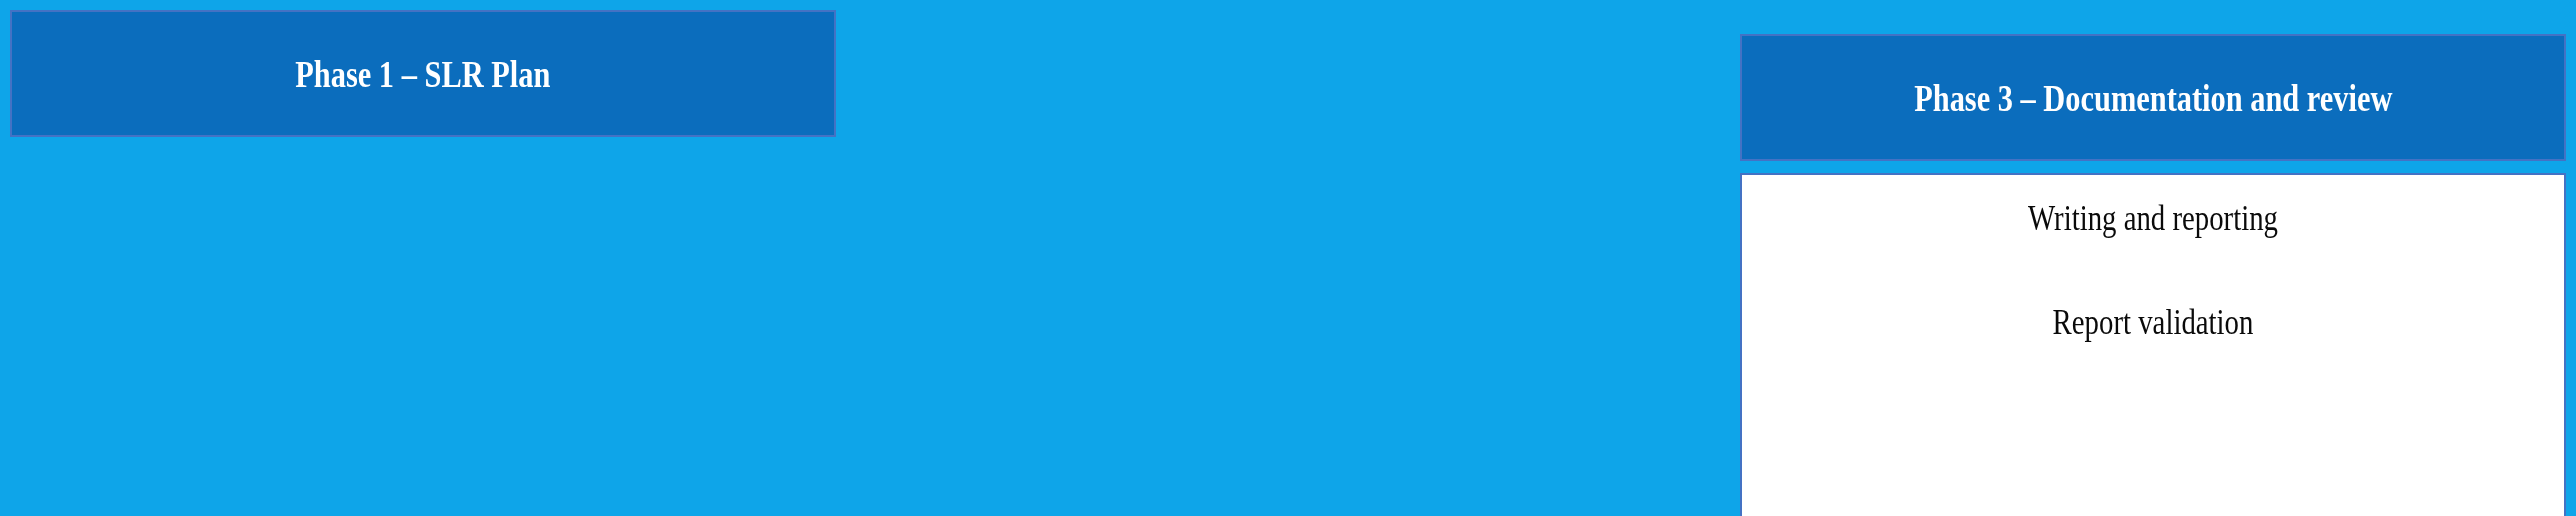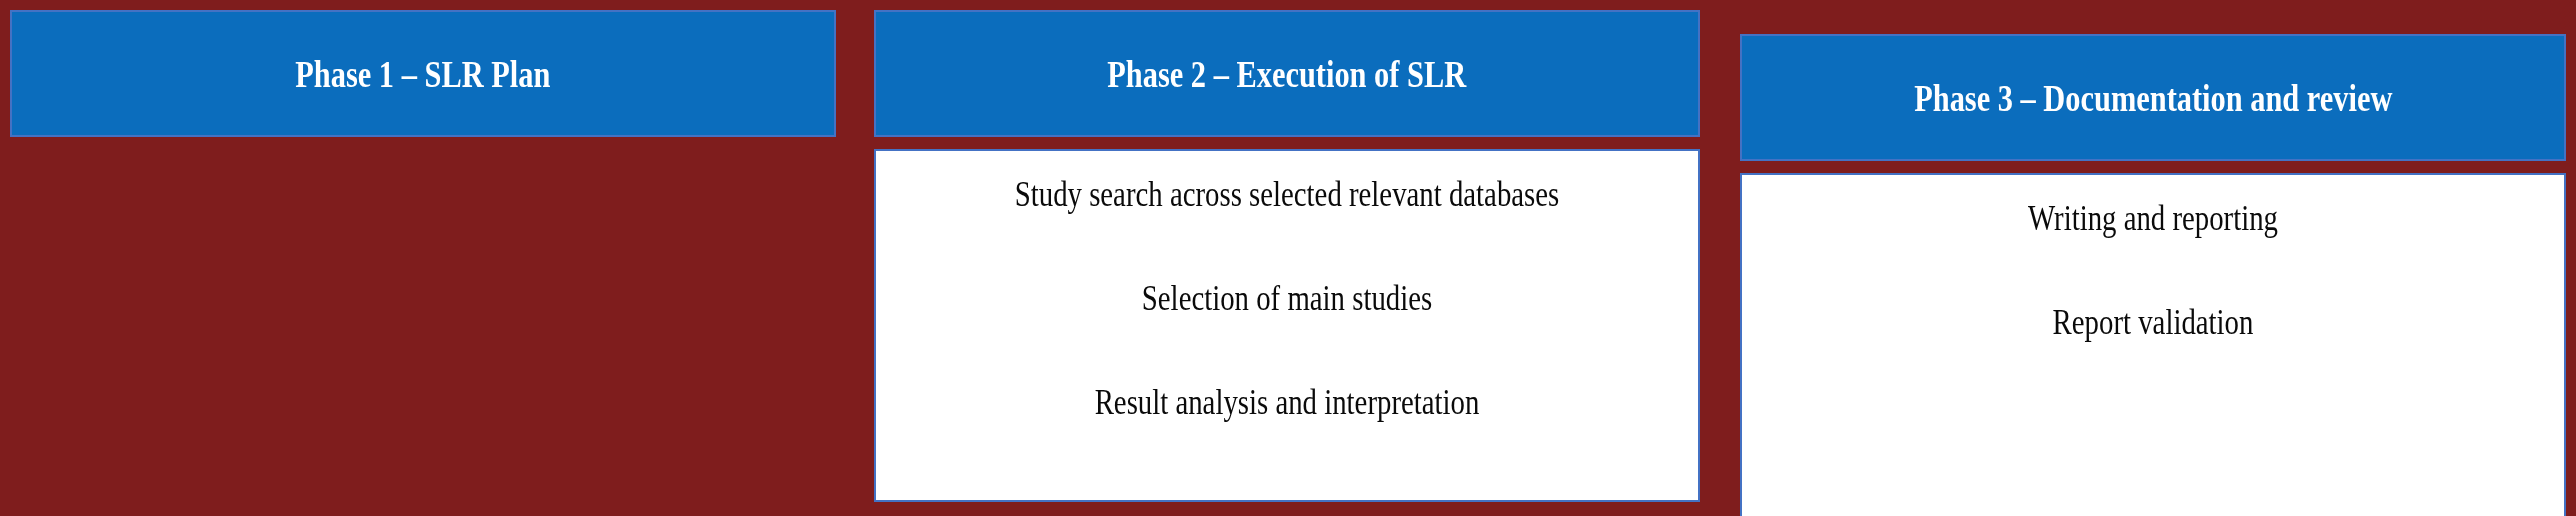--- a/index.html
+++ b/index.html
@@ -11,21 +11,21 @@
     width: 2576px;
     height: 516px;
     font-family: "Liberation Serif", "DejaVu Serif", serif;
     overflow: hidden;
   }
 
   #diagram {
     position: relative;
     width: 2576px;
     height: 516px;
-    background: #7f1d1d;
+    background: #0ea5e9;
   }
 
   .phase-column {
     position: absolute;
     top: 0;
     width: 826px;
     height: 516px;
   }
 
   .phase-column.col-1 { left: 9.6px; }
@@ -95,32 +95,20 @@
 <body>
 
 <div id="diagram">
 
   <div class="phase-column col-1">
     <div class="phase-header">
       <div class="phase-header-label">Phase 1 – SLR Plan</div>
     </div>
   </div>
 
-  <div class="phase-column col-2">
-    <div class="phase-header">
-      <div class="phase-header-label">Phase 2 – Execution of SLR</div>
-    </div>
-    <div class="phase-body">
-      <div class="phase-body-inner">
-        <p class="phase-item">Study search across selected relevant databases</p>
-        <p class="phase-item">Selection of main studies</p>
-        <p class="phase-item">Result analysis and interpretation</p>
-      </div>
-    </div>
-  </div>
 
   <div class="phase-column col-3">
     <div class="phase-header">
       <div class="phase-header-label">Phase 3 – Documentation and review</div>
     </div>
     <div class="phase-body">
       <div class="phase-body-inner">
         <p class="phase-item">Writing and reporting</p>
         <p class="phase-item">Report validation</p>
       </div>

